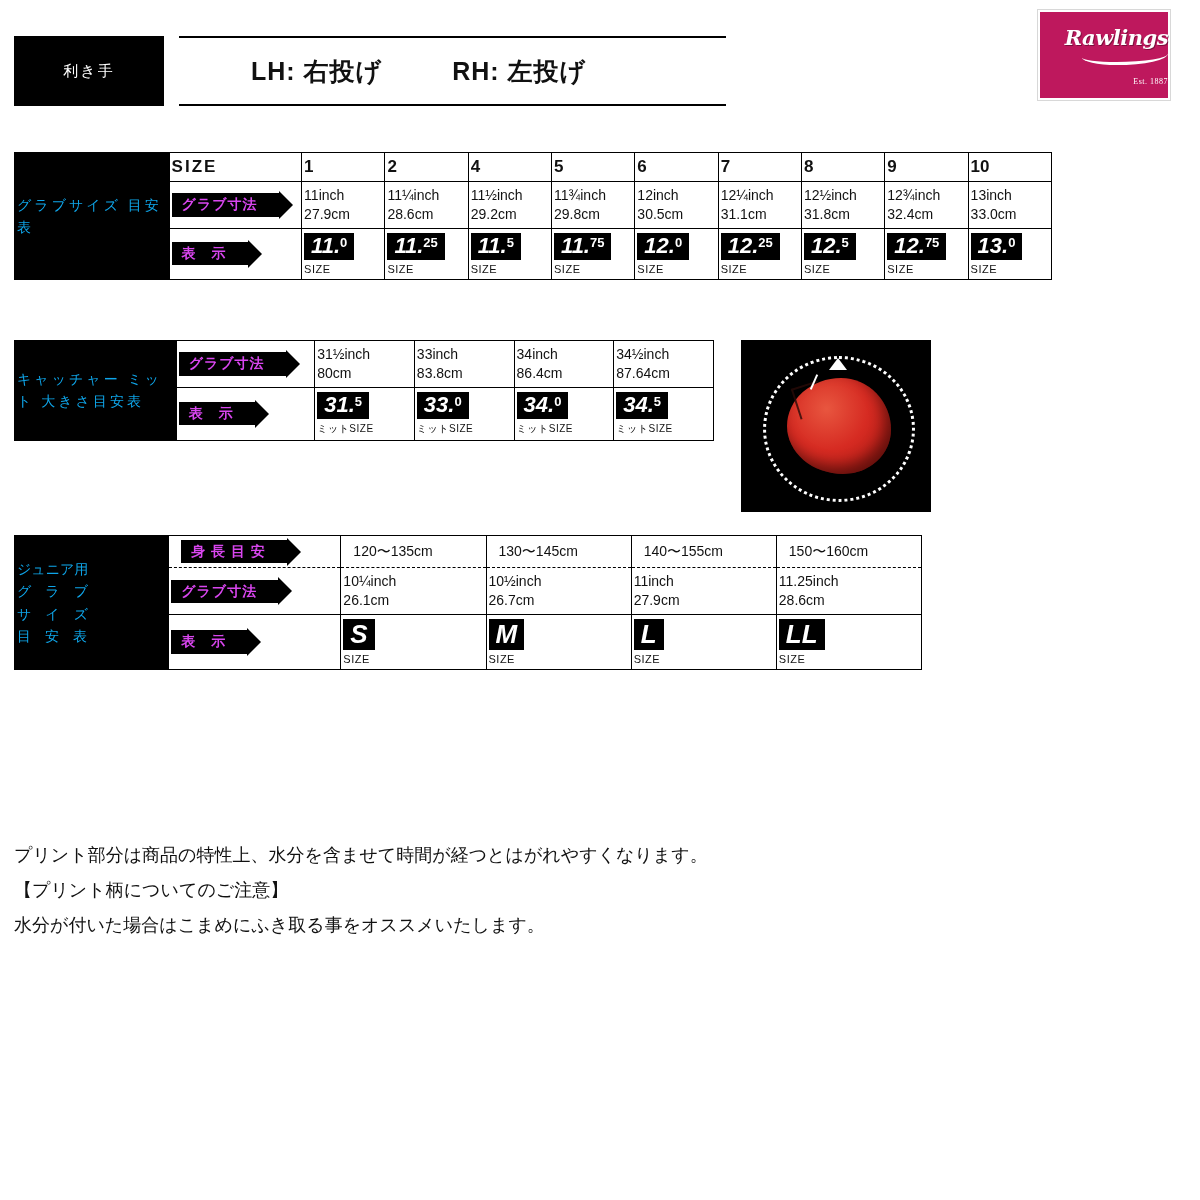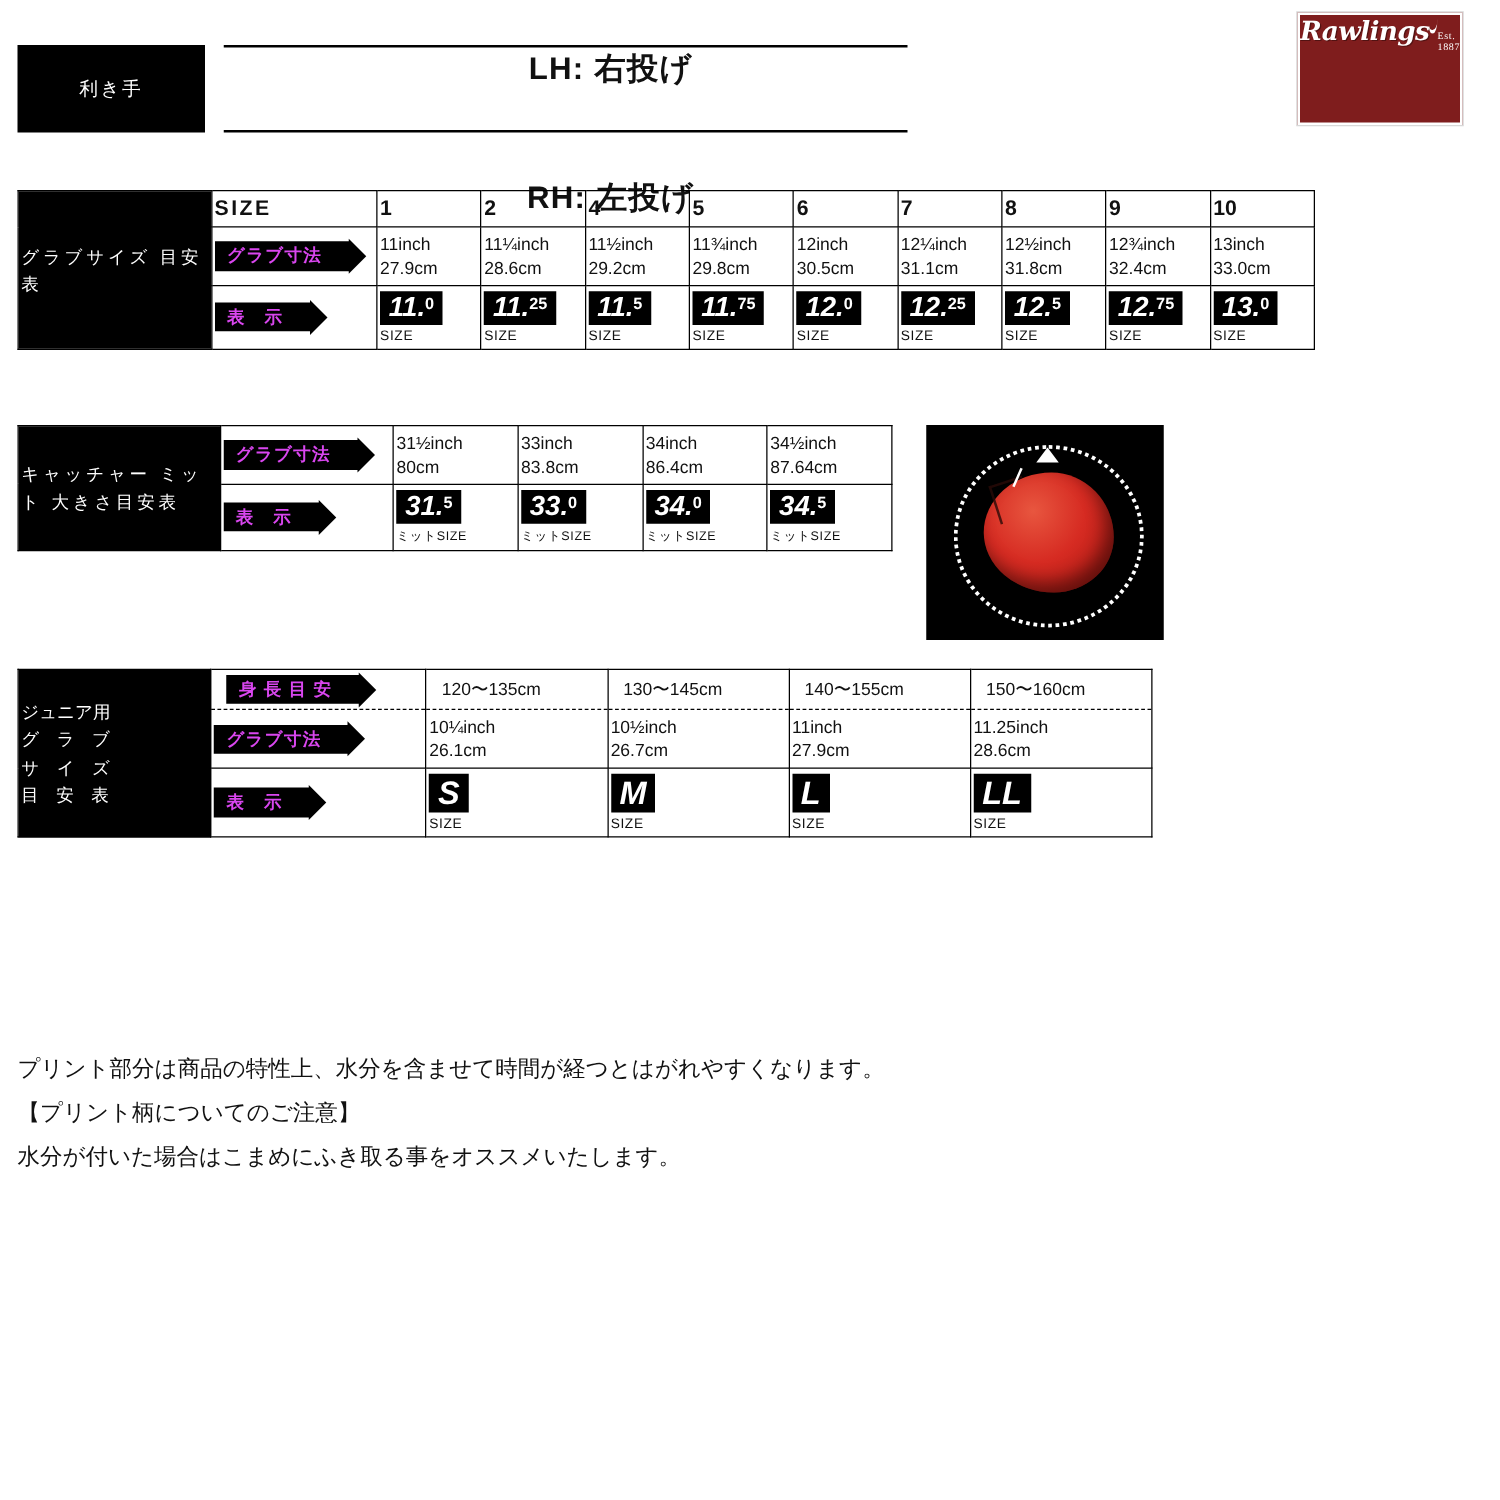--- a/index.html
+++ b/index.html
@@ -62,25 +62,25 @@
     margin-top: 3px;
     color: #111;
   }
   .sizecap.small { font-size: 10px; }
 
   
   #logo {
     position: absolute;
     left: 1038px; top: 10px;
     width: 128px; height: 86px;
-    background: #7f1d1d;
+    background: #be185d;
     border: 2px solid #ffffff;
     box-shadow: 0 0 0 1px #d8d8d8;
-    display: flex; flex-direction: row;
-    align-items: flex-start; justify-content: center;
+    display: flex; flex-direction: column;
+    align-items: flex-end; justify-content: center;
   }
   #logo .script {
     color: #fff;
     font-family: "DejaVu Serif", serif;
     font-style: italic;
     font-weight: bold;
     font-size: 21px;
     letter-spacing: -.5px;
     text-shadow: 1px 1px 0 rgba(0,0,0,.35);
   }
@@ -108,39 +108,38 @@
     font-size: 15px; letter-spacing: 2px; font-weight: normal;
   }
   #sec-hand .hand-box {
     position: absolute; left: 165px; top: 0;
     width: 547px; height: 70px;
     border-top: 2px solid #000;
     border-bottom: 2px solid #000;
     display: flex; align-items: center; gap: 70px;
     padding-left: 72px;
     box-sizing: border-box;
-    flex-direction: column;
   }
   #sec-hand .hand-item {
     font-size: 25px; font-weight: bold; letter-spacing: 1px; white-space: nowrap;
   }
 
   
   table.grid {
     border-collapse: collapse;
     table-layout: fixed;
   }
   table.grid td {
     border: 1px solid #000;
     vertical-align: middle;
     font-size: 14px;
     padding: 4px 2px;
   }
   td.leftlabel {
-    background: #000; color: #ffffff;
+    background: #000; color: #0ea5e9;
     font-weight: normal;
     letter-spacing: 3px;
     font-size: 16px;
     line-height: 1.6;
     border: 1px solid #000;
   }
   td.tagcell { text-align: left; padding-left: 8px; border-right: 1px solid #000; }
   .dim { font-size: 14px; line-height: 1.35; }
 
   

